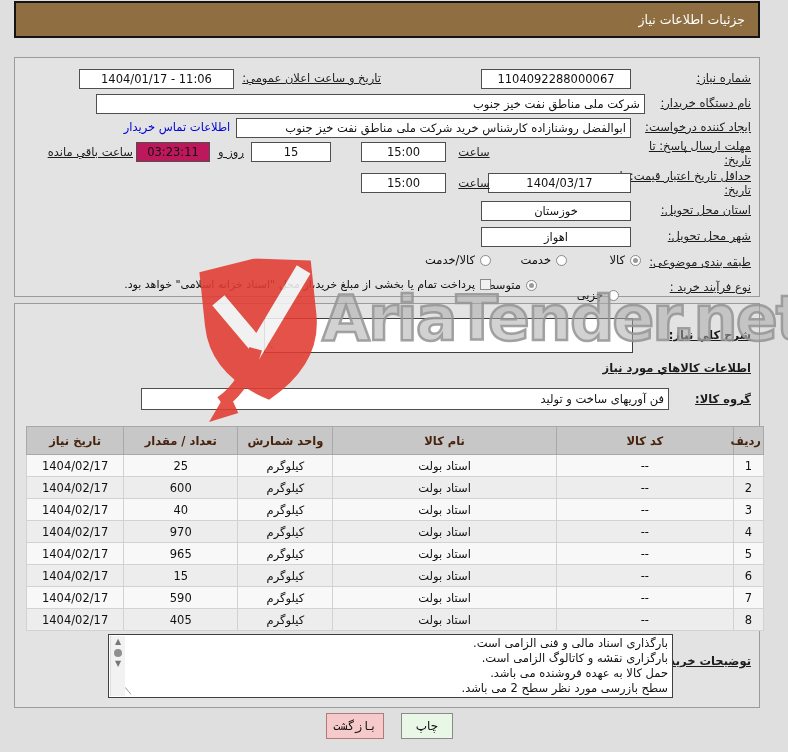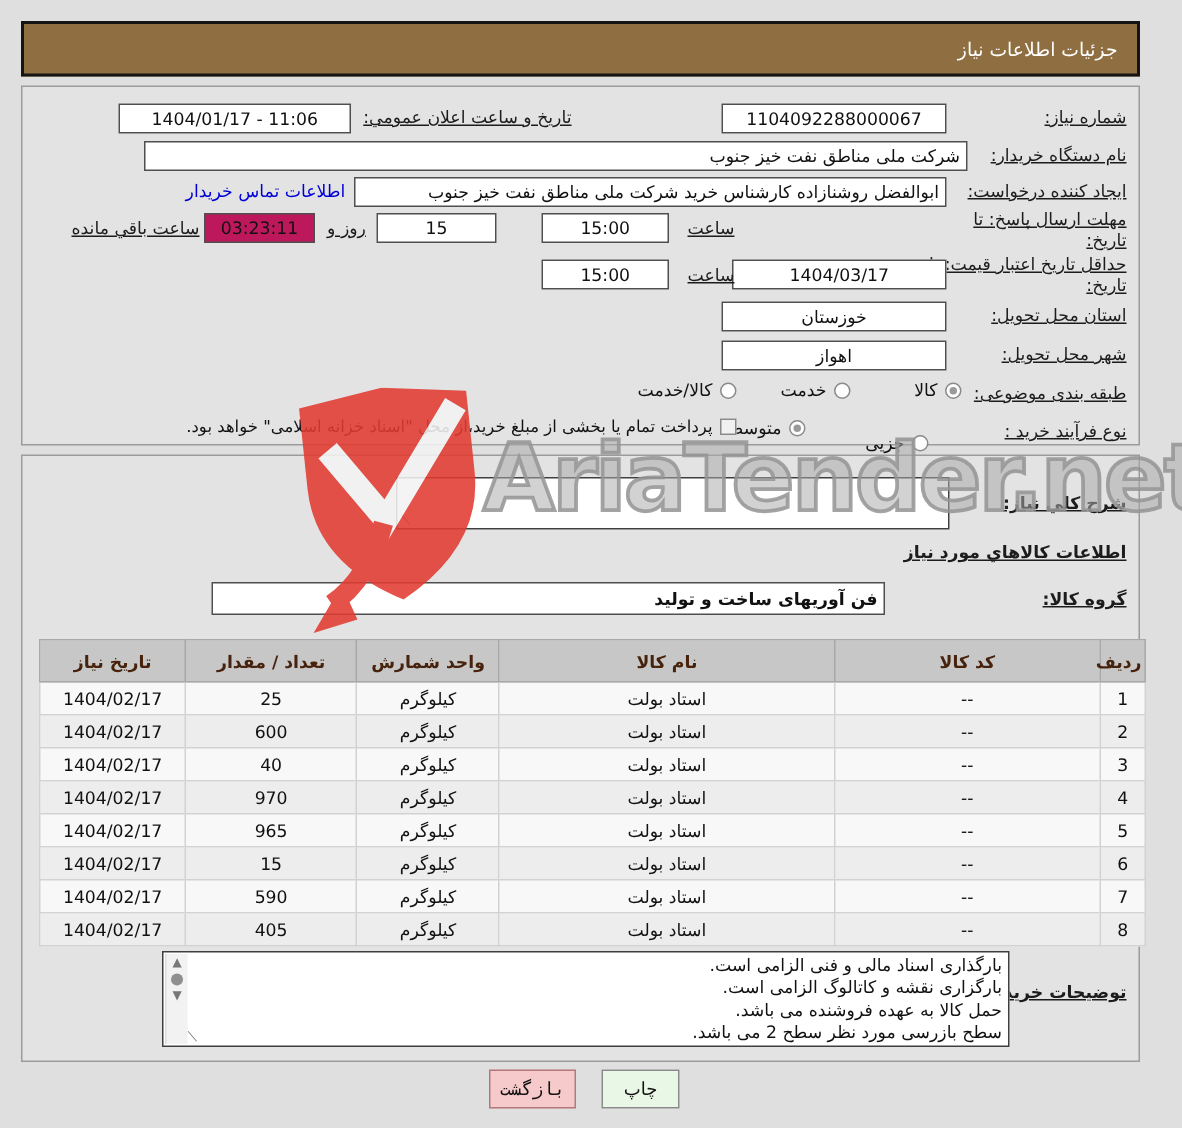--- a/index.html
+++ b/index.html
@@ -4,21 +4,21 @@
 <style>
   html,body{margin:0;padding:0;}
   body{
     width:788px;height:752px;position:relative;overflow:hidden;
     background:#dfdfdf;
     font-family:"DejaVu Sans",sans-serif;
     font-size:11.5px;color:#111;direction:rtl;
   }
   
   .titlebar{
-    position:absolute;left:14px;top:14px;width:746px;height:37px;
+    position:absolute;left:14px;top:1px;width:746px;height:37px;
     background:#8f6f42;border:2px solid #141414;box-sizing:border-box;
     color:#fff;display:flex;align-items:center;padding:0 13px;font-size:12.5px;
   }
   
   .panel{
     position:absolute;left:14px;width:746px;background:#e3e3e3;
     border:1px solid #9b9b9b;box-sizing:border-box;
   }
   #panel1{top:57px;height:240px;}
   #panel2{top:303px;height:405px;}
@@ -161,21 +161,21 @@
 <div class="panel" id="panel2">
 
   <div class="lbl blbl" style="top:24px;right:8px;">شرح كلي نياز:</div>
   <div class="areabox" style="top:14px;left:249px;width:369px;height:35px;">
     <span class="resize-glyph">⟍</span>
   </div>
 
   <div class="lbl blbl" style="top:57px;right:8px;">اطلاعات كالاهاي مورد نياز</div>
 
   <div class="lbl blbl" style="top:88px;right:8px;">گروه کالا:</div>
-  <div class="tb" style="top:84px;left:126px;width:449px;height:22px;font-weight:bold;">فن آوریهای ساخت و تولید</div>
+  <div class="tb" style="top:84px;left:126px;width:528px;height:22px;">فن آوریهای ساخت و تولید</div>
 
   <table class="items">
     <colgroup>
       <col style="width:30px">
         <col style="width:177px">
         <col style="width:223px">
       <col style="width:95px">
         <col style="width:114px">
         <col style="width:97px">
     </colgroup>

